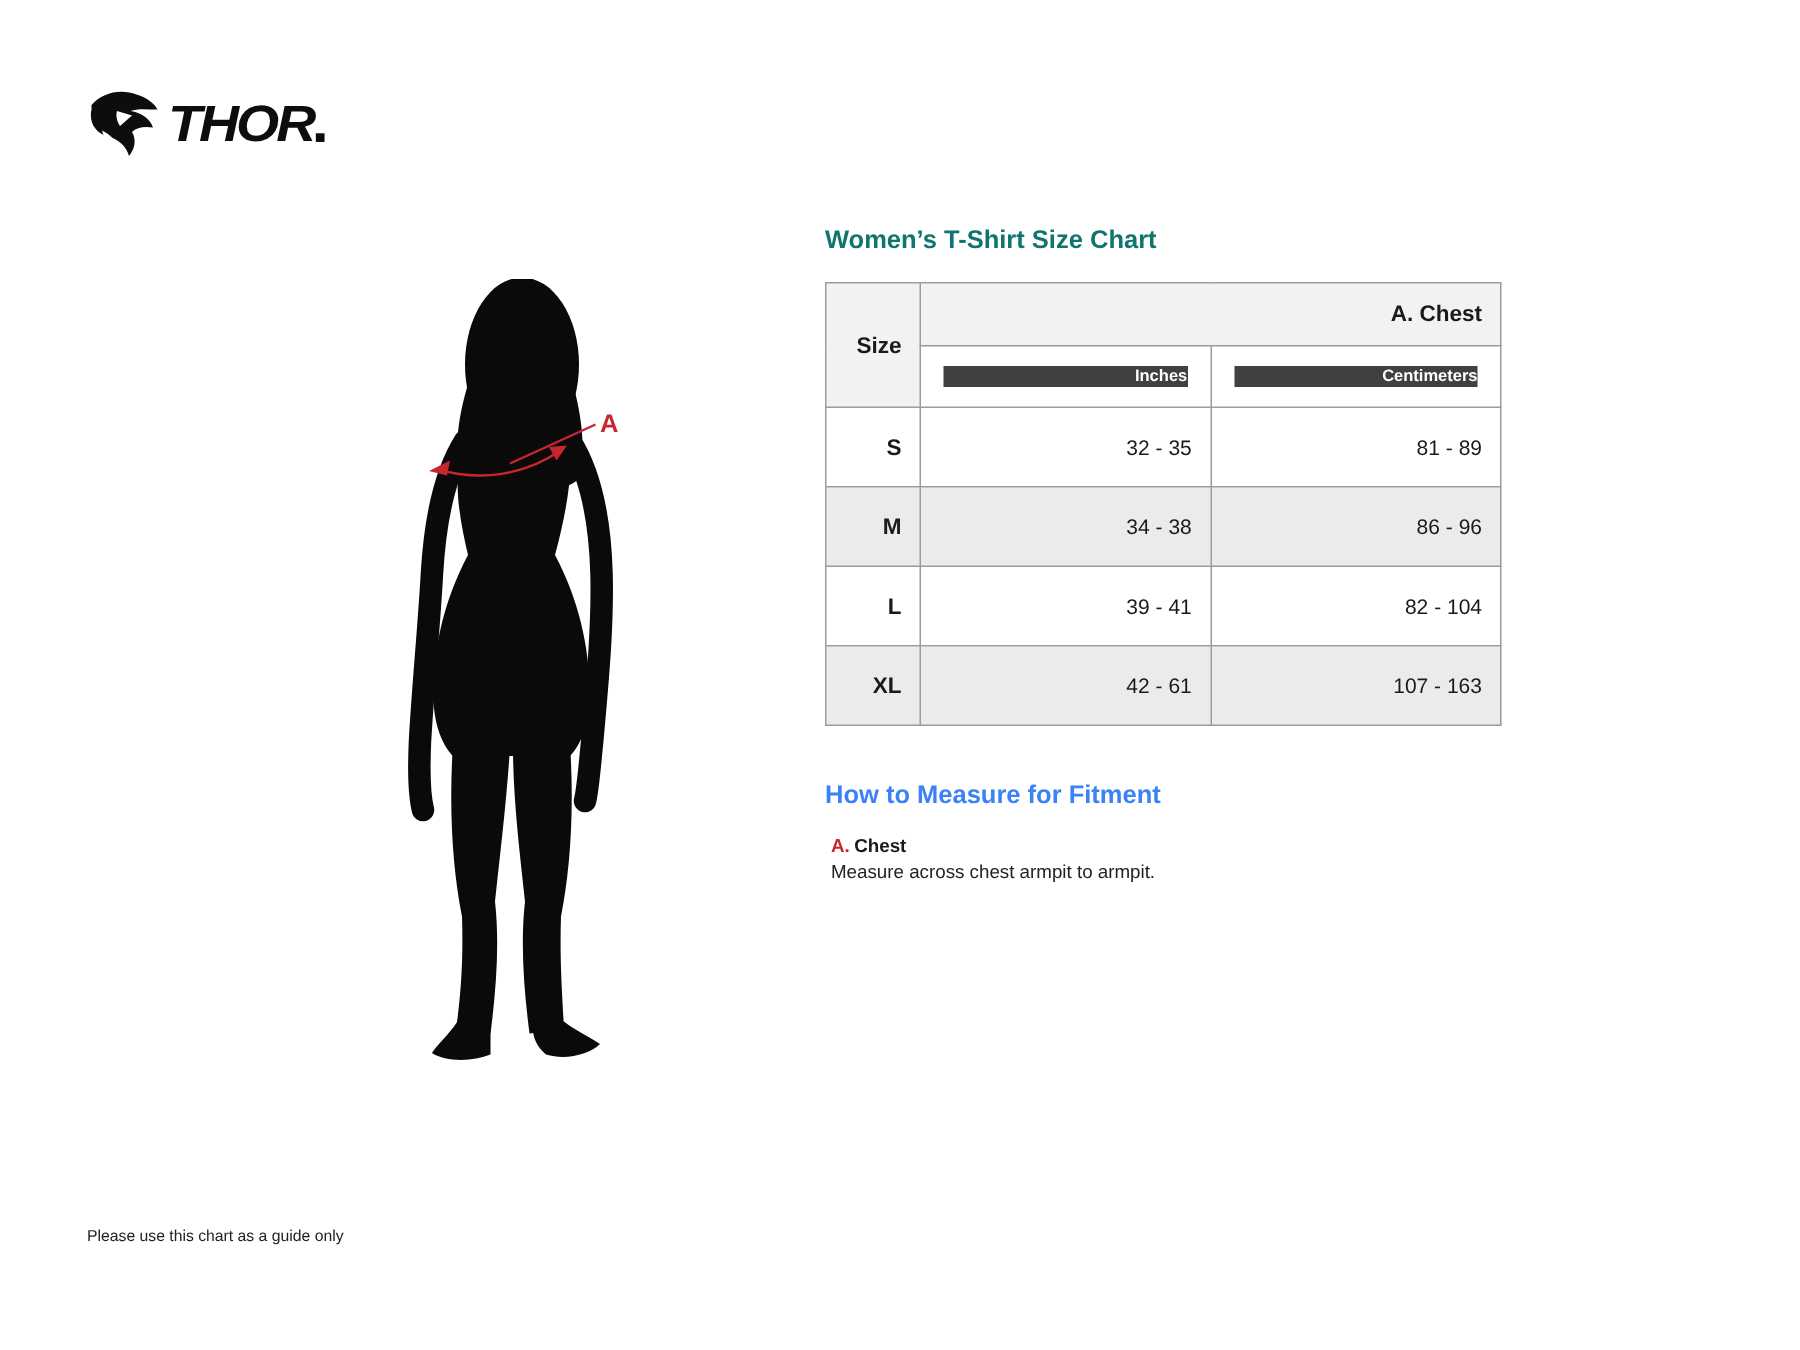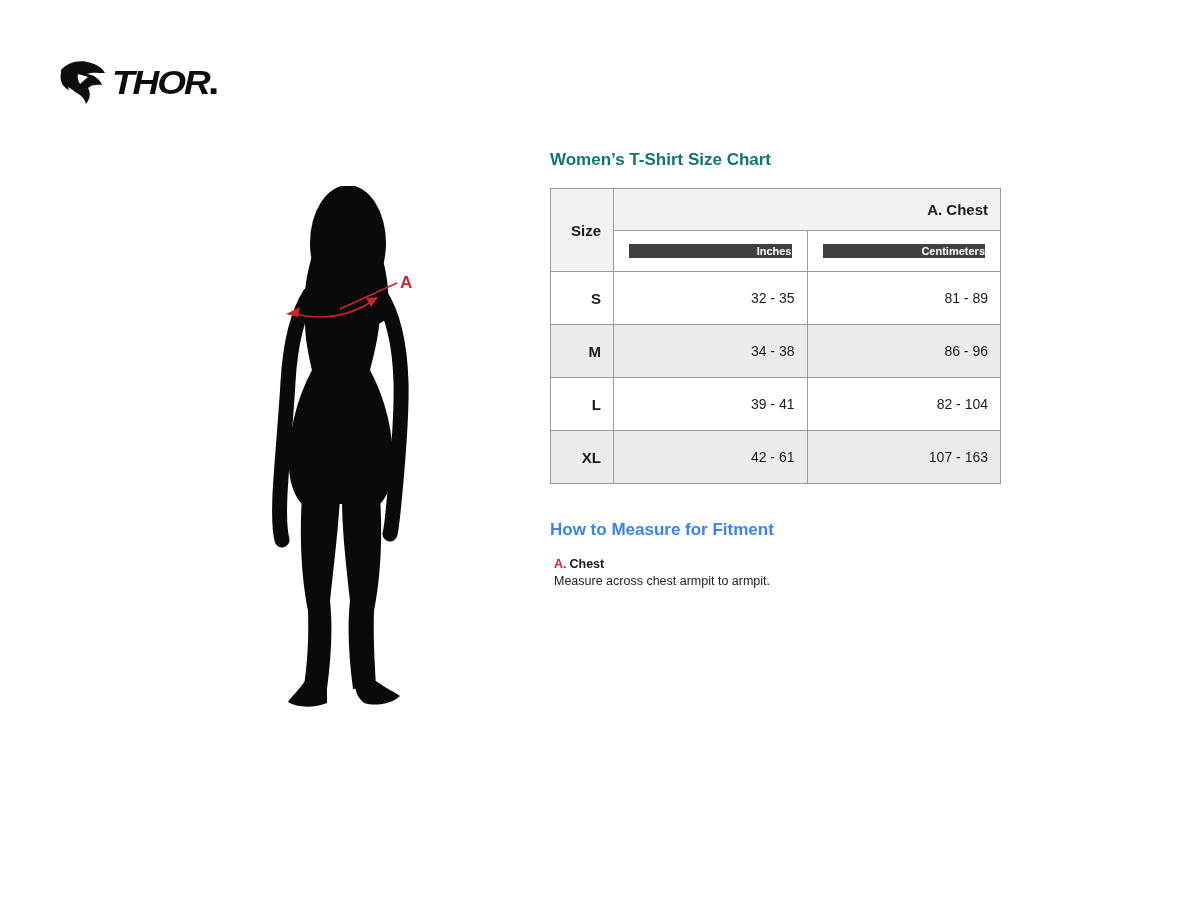--- a/index.html
+++ b/index.html
@@ -158,13 +158,14 @@
   <h2>How to Measure for Fitment</h2>
   <div class="measure-item">
     <div>
       <span class="measure-letter">A.</span><span class="measure-name">Chest</span>
     </div>
     <div class="measure-instruction">Measure across chest armpit to armpit.</div>
   </div>
 </section>
 
 <footer class="disclaimer">
+  <div>Please use this chart as a guide only</div>
 </footer>
 
 </body></html>

